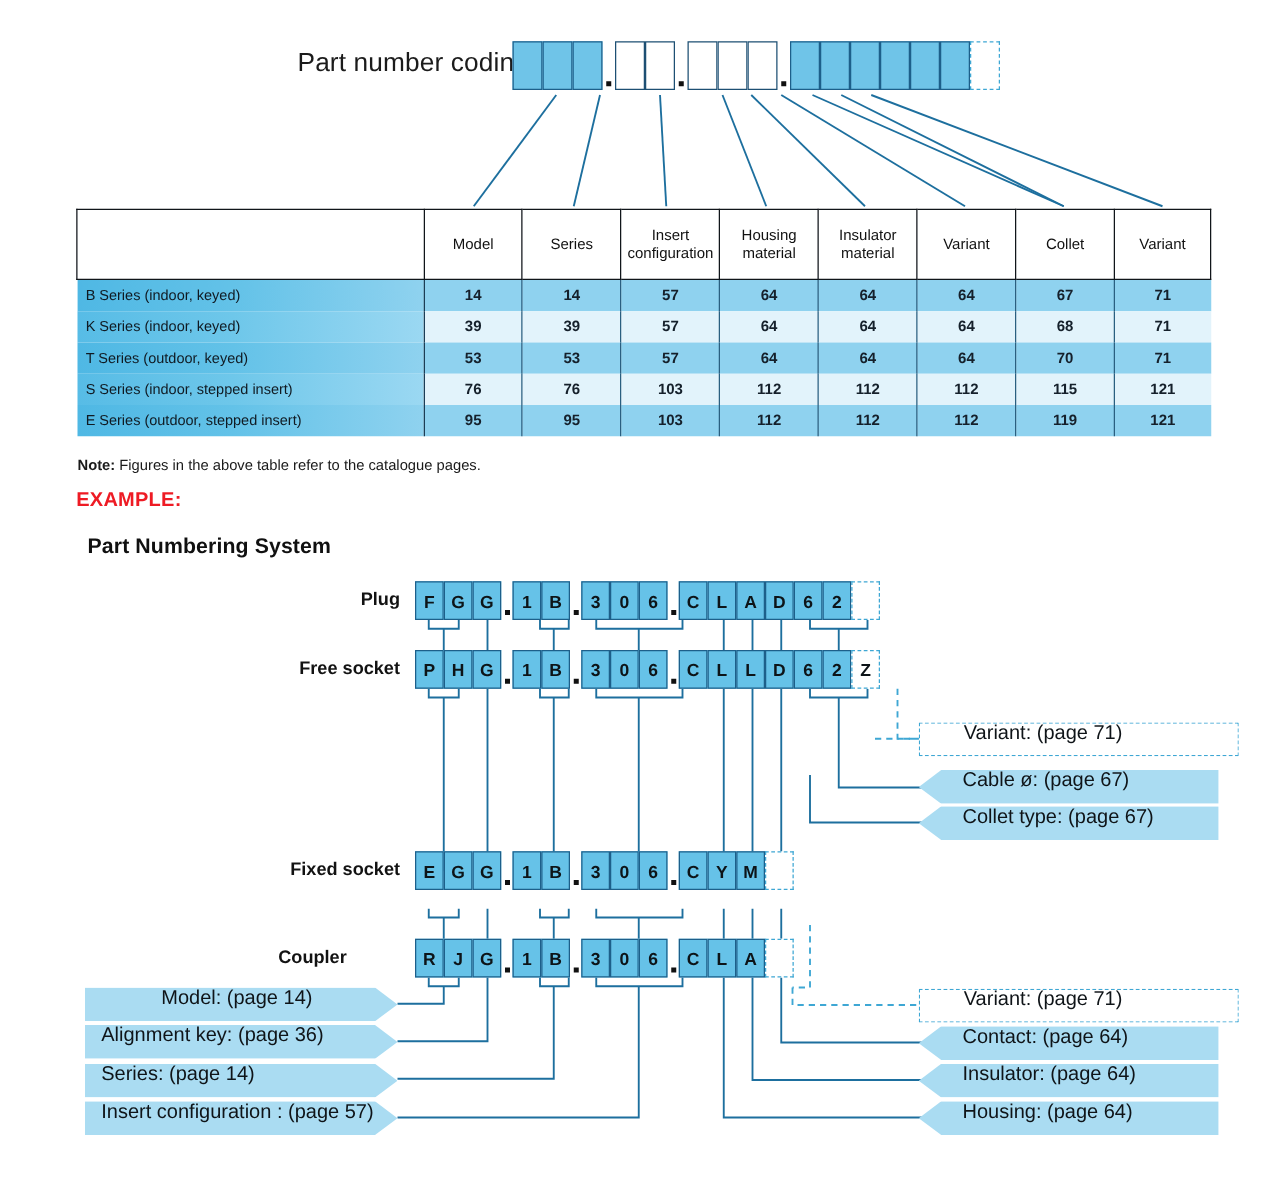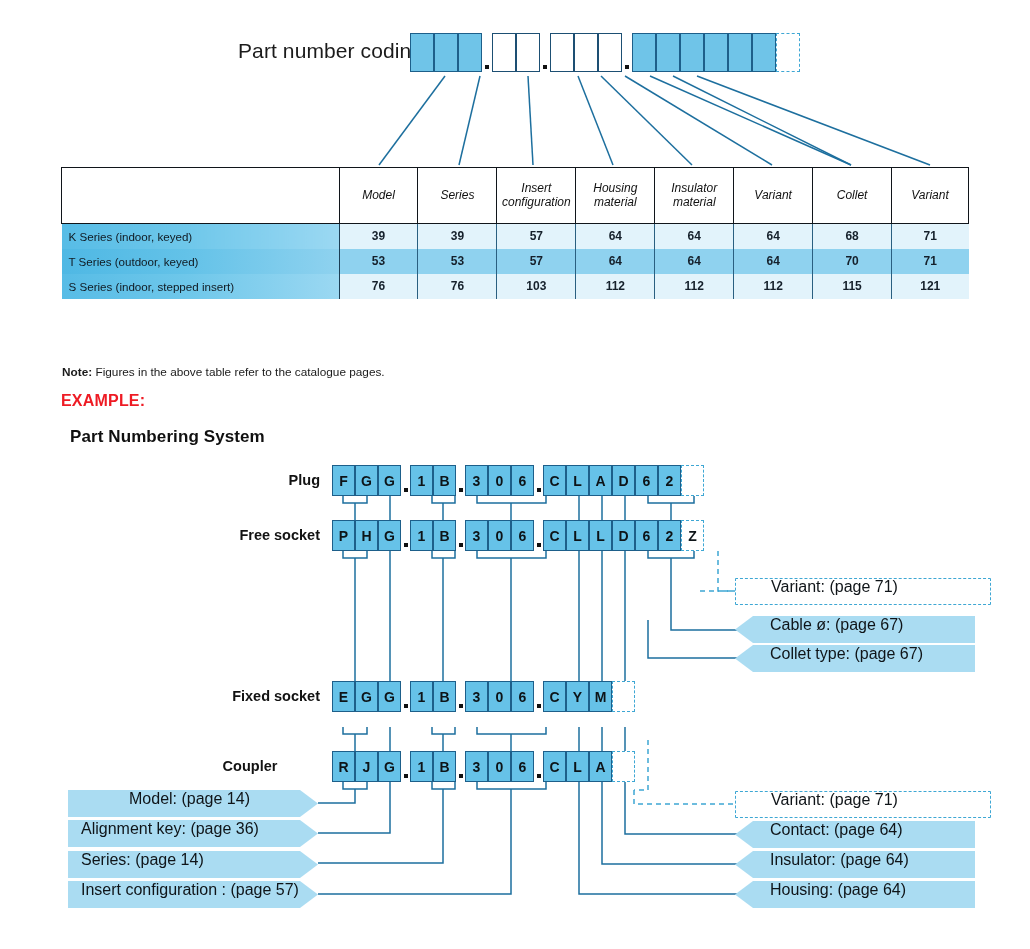--- a/index.html
+++ b/index.html
@@ -51,21 +51,21 @@
     border-collapse:collapse;
     font-size:11.5px;
   }
   #ref-table th, #ref-table td{
     padding:0; margin:0;
   }
   #ref-table thead th{
     height:56px;
     border:1.5px solid #10151a;
     background:#ffffff;
-    font-style:italic; font-weight:400;
+    font-weight:400;
     font-size:12px; color:#111;
     line-height:1.15;
     vertical-align:middle; text-align:center;
   }
   #ref-table thead th.blank{ }
   #ref-table tbody td{
     height:25px; vertical-align:middle;
     border-right:1.2px solid #2a5f80;
     font-size:12px; font-weight:700; color:#15202b;
     text-align:center;
@@ -249,20 +249,31 @@
       </th>
       <th style="width:79px">
         <span>Collet</span>
       </th>
       <th style="width:77px">
         <span>Variant</span>
       </th>
     </tr>
   </thead>
   <tbody>
+    <tr class="dk">
+      <td class="rowlabel">B Series (indoor, keyed)</td>
+      <td>14</td>
+      <td>14</td>
+      <td>57</td>
+      <td>64</td>
+      <td>64</td>
+      <td>64</td>
+      <td>67</td>
+      <td class="last">71</td>
+    </tr>
     <tr class="lt">
       <td class="rowlabel">K Series (indoor, keyed)</td>
       <td>39</td>
       <td>39</td>
       <td>57</td>
       <td>64</td>
       <td>64</td>
       <td>64</td>
       <td>68</td>
       <td class="last">71</td>
@@ -282,20 +293,31 @@
       <td class="rowlabel">S Series (indoor, stepped insert)</td>
       <td>76</td>
       <td>76</td>
       <td>103</td>
       <td>112</td>
       <td>112</td>
       <td>112</td>
       <td>115</td>
       <td class="last">121</td>
     </tr>
+    <tr class="dk">
+      <td class="rowlabel">E Series (outdoor, stepped insert)</td>
+      <td>95</td>
+      <td>95</td>
+      <td>103</td>
+      <td>112</td>
+      <td>112</td>
+      <td>112</td>
+      <td>119</td>
+      <td class="last">121</td>
+    </tr>
   </tbody>
 </table>
 
 <div id="note"><b>Note:</b><span> Figures in the above table refer to the catalogue pages.</span></div>
 <div id="example">EXAMPLE:</div>
 <div id="pns-title">Part Numbering System</div>
 
 <svg id="wires" viewBox="0 0 1030 949">
   <g stroke="#1d6f9e" stroke-width="1.5" fill="none">
 

